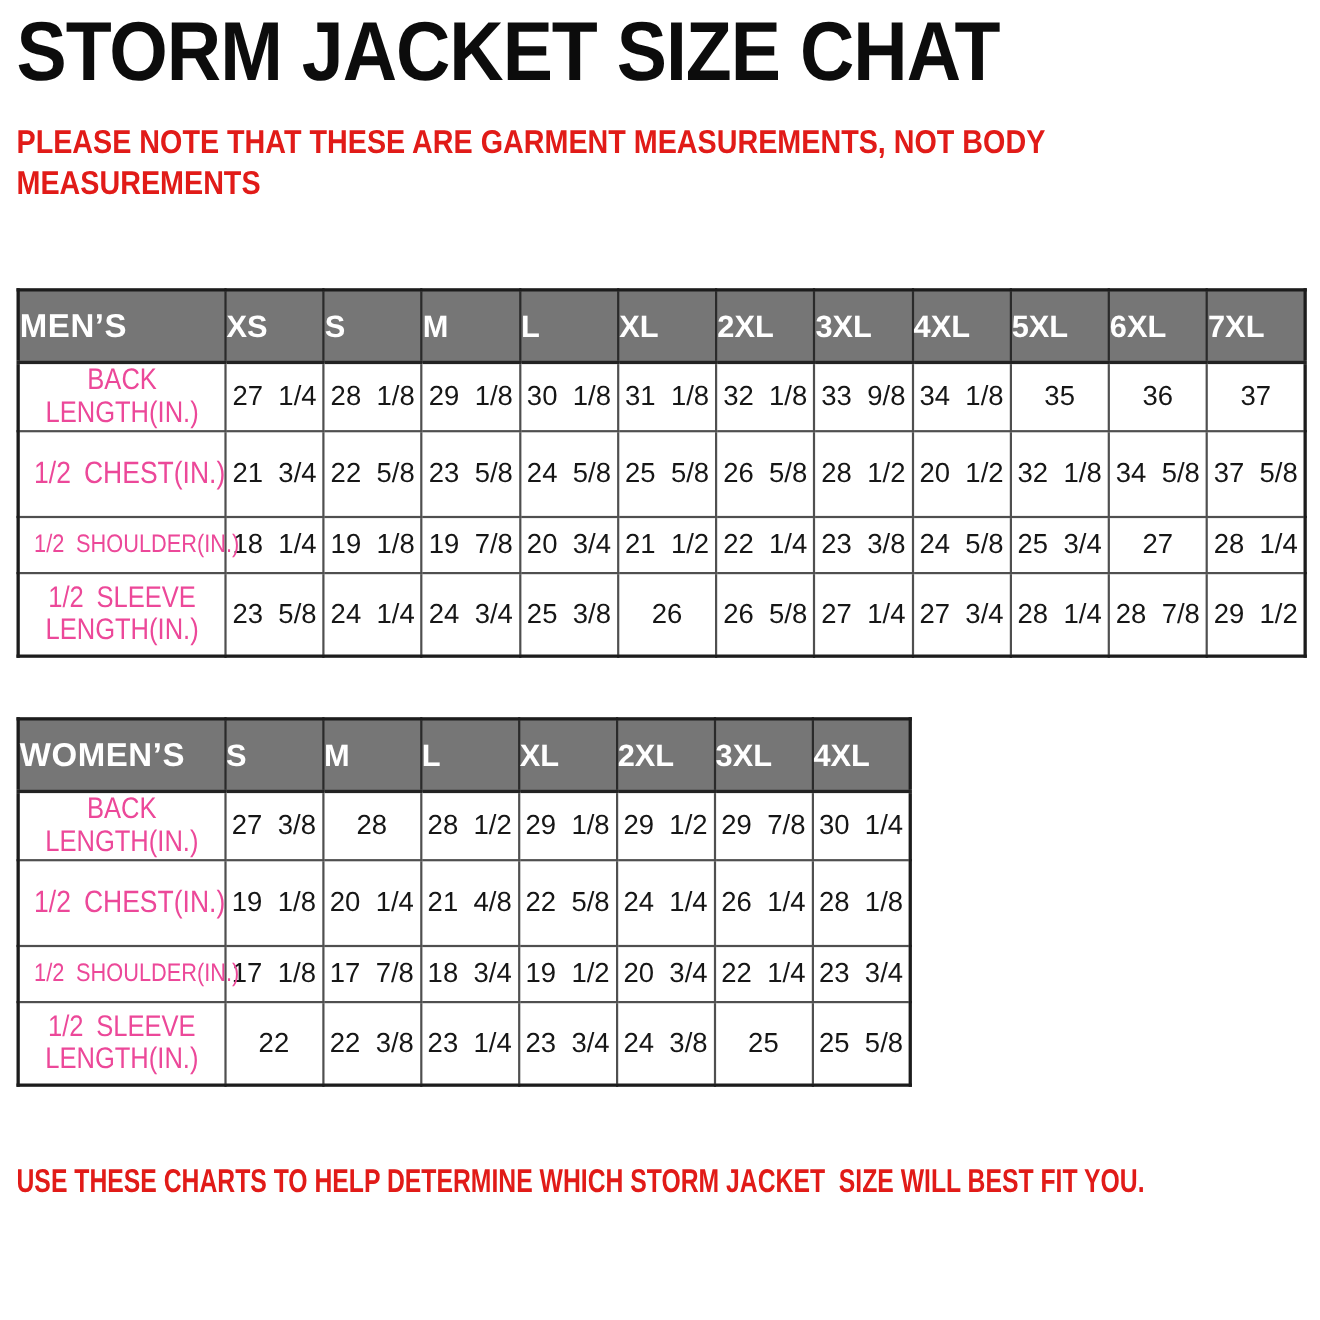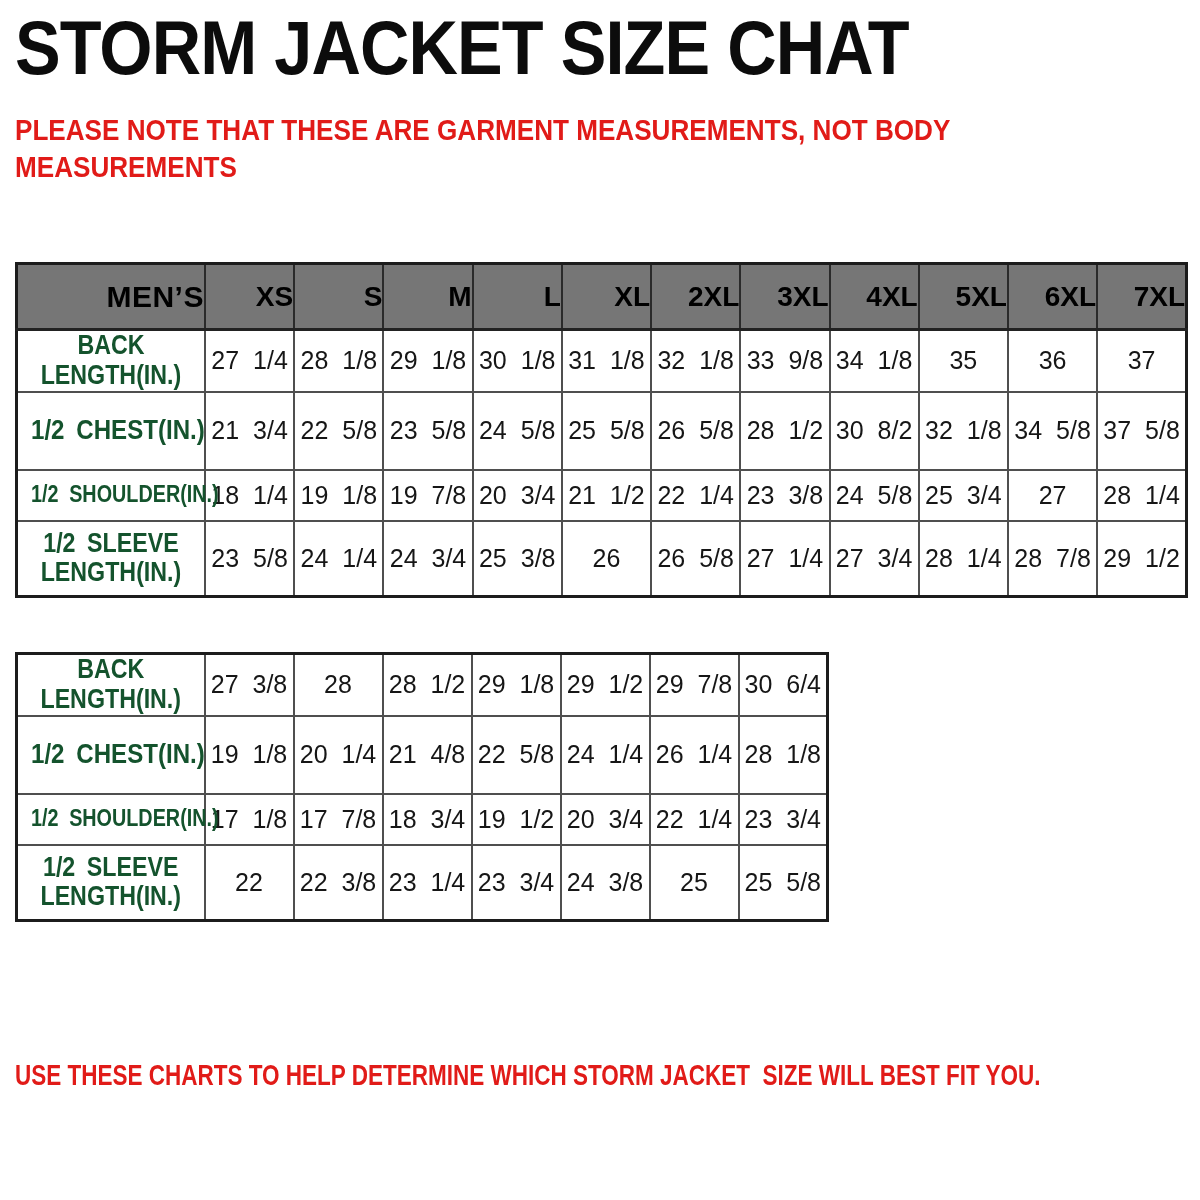--- a/index.html
+++ b/index.html
@@ -61,46 +61,46 @@
     background: #ffffff;
   }
   .size-table.mens   { top: 262px; width: 1173px; }
   .size-table.womens { top: 652px; width: 814px; }
 
   .col-label { width: 188px; }
   .col-size  { width: 89px; }
 
   .size-table th {
     background: #767676;
-    color: #000000;
+    color: #ffffff;
     font-weight: bold;
     font-size: 28px;
     border: 2px solid #2a2a2a;
     border-bottom: 3px solid #222;
-    text-align: right;
+    text-align: left;
   }
   .size-table th.name-th { font-size: 30px; letter-spacing: 0.5px; }
 
   .size-table td {
     border: 2px solid #4f4f4f;
     text-align: center;
     vertical-align: middle;
     font-size: 25px;
     color: #161616;
     word-spacing: 7px;
     white-space: nowrap;
   }
 
   .r-header   { height: 66px; }
   .r-back     { height: 62px; }
   .r-chest    { height: 78px; }
   .r-shoulder { height: 51px; }
   .r-sleeve   { height: 76px; }
 
-  td.lbl-td { font-weight: bold; color: #14532d; }
+  td.lbl-td { font-weight: normal; color: #ec4899; }
   .lbl {
     transform: scaleX(0.86);
     transform-origin: 50% 50%;
     white-space: nowrap;
     line-height: 1.1;
     word-spacing: 6px;
   }
   .r-back .lbl     { font-size: 27px; }
   .r-chest .lbl    { font-size: 28px; }
   .r-shoulder .lbl { font-size: 23px; }
@@ -172,21 +172,21 @@
         <div></div>
       </div>
     </td>
     <td>21 3/4</td>
     <td>22 5/8</td>
     <td>23 5/8</td>
     <td>24 5/8</td>
     <td>25 5/8</td>
     <td>26 5/8</td>
     <td>28 1/2</td>
-    <td>30 8/2</td>
+    <td>20 1/2</td>
     <td>32 1/8</td>
     <td>34 5/8</td>
     <td>37 5/8</td>
   </tr>
   <tr class="r-shoulder">
     <td class="lbl-td">
       <div class="lbl">
         <div>1/2 SHOULDER(IN.)</div>
         <div></div>
       </div>
@@ -230,34 +230,44 @@
     <col class="col-label">
     <col class="col-size">
       <col class="col-size">
       <col class="col-size">
       <col class="col-size">
     <col class="col-size">
       <col class="col-size">
       <col class="col-size">
   </colgroup>
   <tbody>
+  <tr class="r-header">
+    <th class="name-th">WOMEN’S</th>
+    <th>S</th>
+    <th>M</th>
+    <th>L</th>
+    <th>XL</th>
+    <th>2XL</th>
+    <th>3XL</th>
+    <th>4XL</th>
+  </tr>
   <tr class="r-back">
     <td class="lbl-td">
       <div class="lbl">
         <div>BACK</div>
         <div>LENGTH(IN.)</div>
       </div>
     </td>
     <td>27 3/8</td>
     <td>28</td>
     <td>28 1/2</td>
     <td>29 1/8</td>
     <td>29 1/2</td>
     <td>29 7/8</td>
-    <td>30 6/4</td>
+    <td>30 1/4</td>
   </tr>
   <tr class="r-chest">
     <td class="lbl-td">
       <div class="lbl">
         <div>1/2 CHEST(IN.)</div>
         <div></div>
       </div>
     </td>
     <td>19 1/8</td>
     <td>20 1/4</td>

